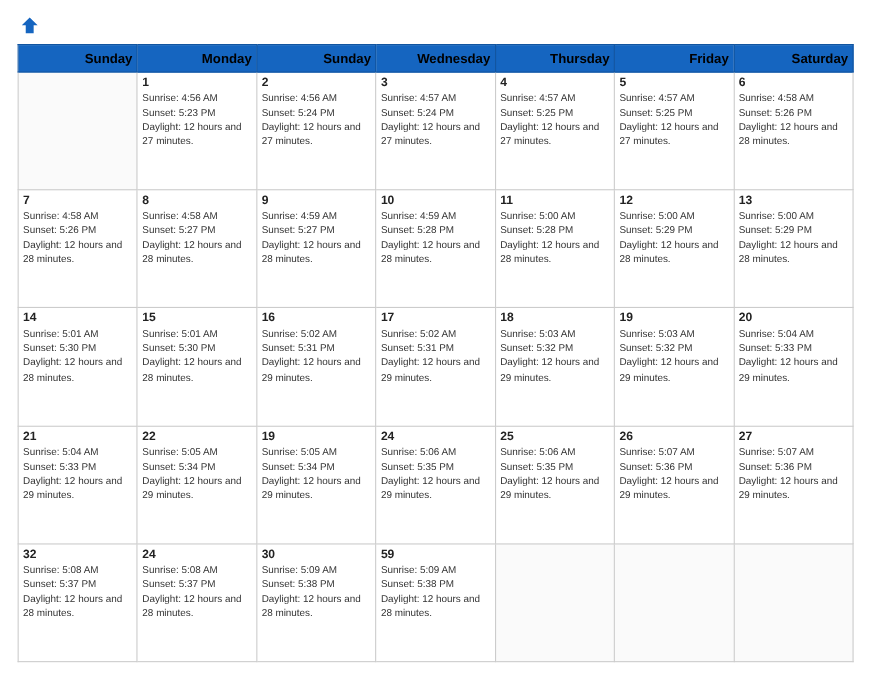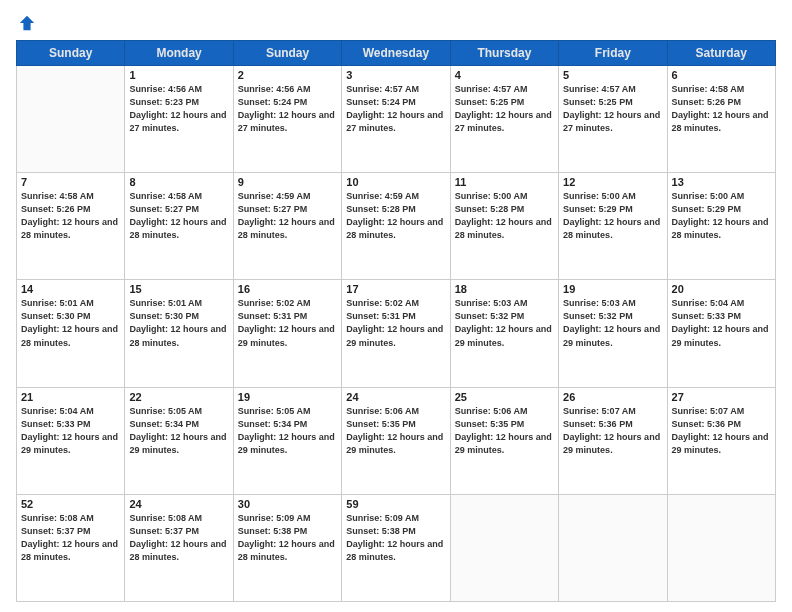--- a/index.html
+++ b/index.html
@@ -50,46 +50,45 @@
     }
     .calendar {
       flex: 1;
       border: 1px solid #ccc;
       border-collapse: collapse;
       width: 100%;
       table-layout: fixed;
     }
     .calendar th {
       background: #1565c0;
-      color: #e5e5e5;
+      color: #000000;
       font-size: 12px;
       font-weight: bold;
       padding: 5px 4px;
-      text-align: center;
+      text-align: right;
       border: 1px solid #1255a0;
     }
     .calendar td {
       border: 1px solid #ccc;
       vertical-align: top;
       padding: 3px 4px;
       font-size: 9.5px;
       color: #333;
       height: 82px;
     }
     .day-num {
       font-size: 11px;
       font-weight: bold;
       margin-bottom: 2px;
       color: #222;
     }
     .day-info {
       font-size: 9px;
       line-height: 1.45;
       color: #333;
-      font-weight: bold;
     }
     .empty-cell {
       background: #fafafa;
     }
     tr.week-row td {
       height: 82px;
     }
   </style>
 </head>
 <body>
@@ -238,21 +237,21 @@
             <div class="day-num">26</div>
             <div class="day-info">Sunrise: 5:07 AM<br>Sunset: 5:36 PM<br>Daylight: 12 hours and 29 minutes.</div>
           </td>
           <td>
             <div class="day-num">27</div>
             <div class="day-info">Sunrise: 5:07 AM<br>Sunset: 5:36 PM<br>Daylight: 12 hours and 29 minutes.</div>
           </td>
         </tr>
         <tr class="week-row">
           <td>
-            <div class="day-num">52</div>
+            <div class="day-num">32</div>
             <div class="day-info">Sunrise: 5:08 AM<br>Sunset: 5:37 PM<br>Daylight: 12 hours and 28 minutes.</div>
           </td>
           <td>
             <div class="day-num">24</div>
             <div class="day-info">Sunrise: 5:08 AM<br>Sunset: 5:37 PM<br>Daylight: 12 hours and 28 minutes.</div>
           </td>
           <td>
             <div class="day-num">30</div>
             <div class="day-info">Sunrise: 5:09 AM<br>Sunset: 5:38 PM<br>Daylight: 12 hours and 28 minutes.</div>
           </td>

